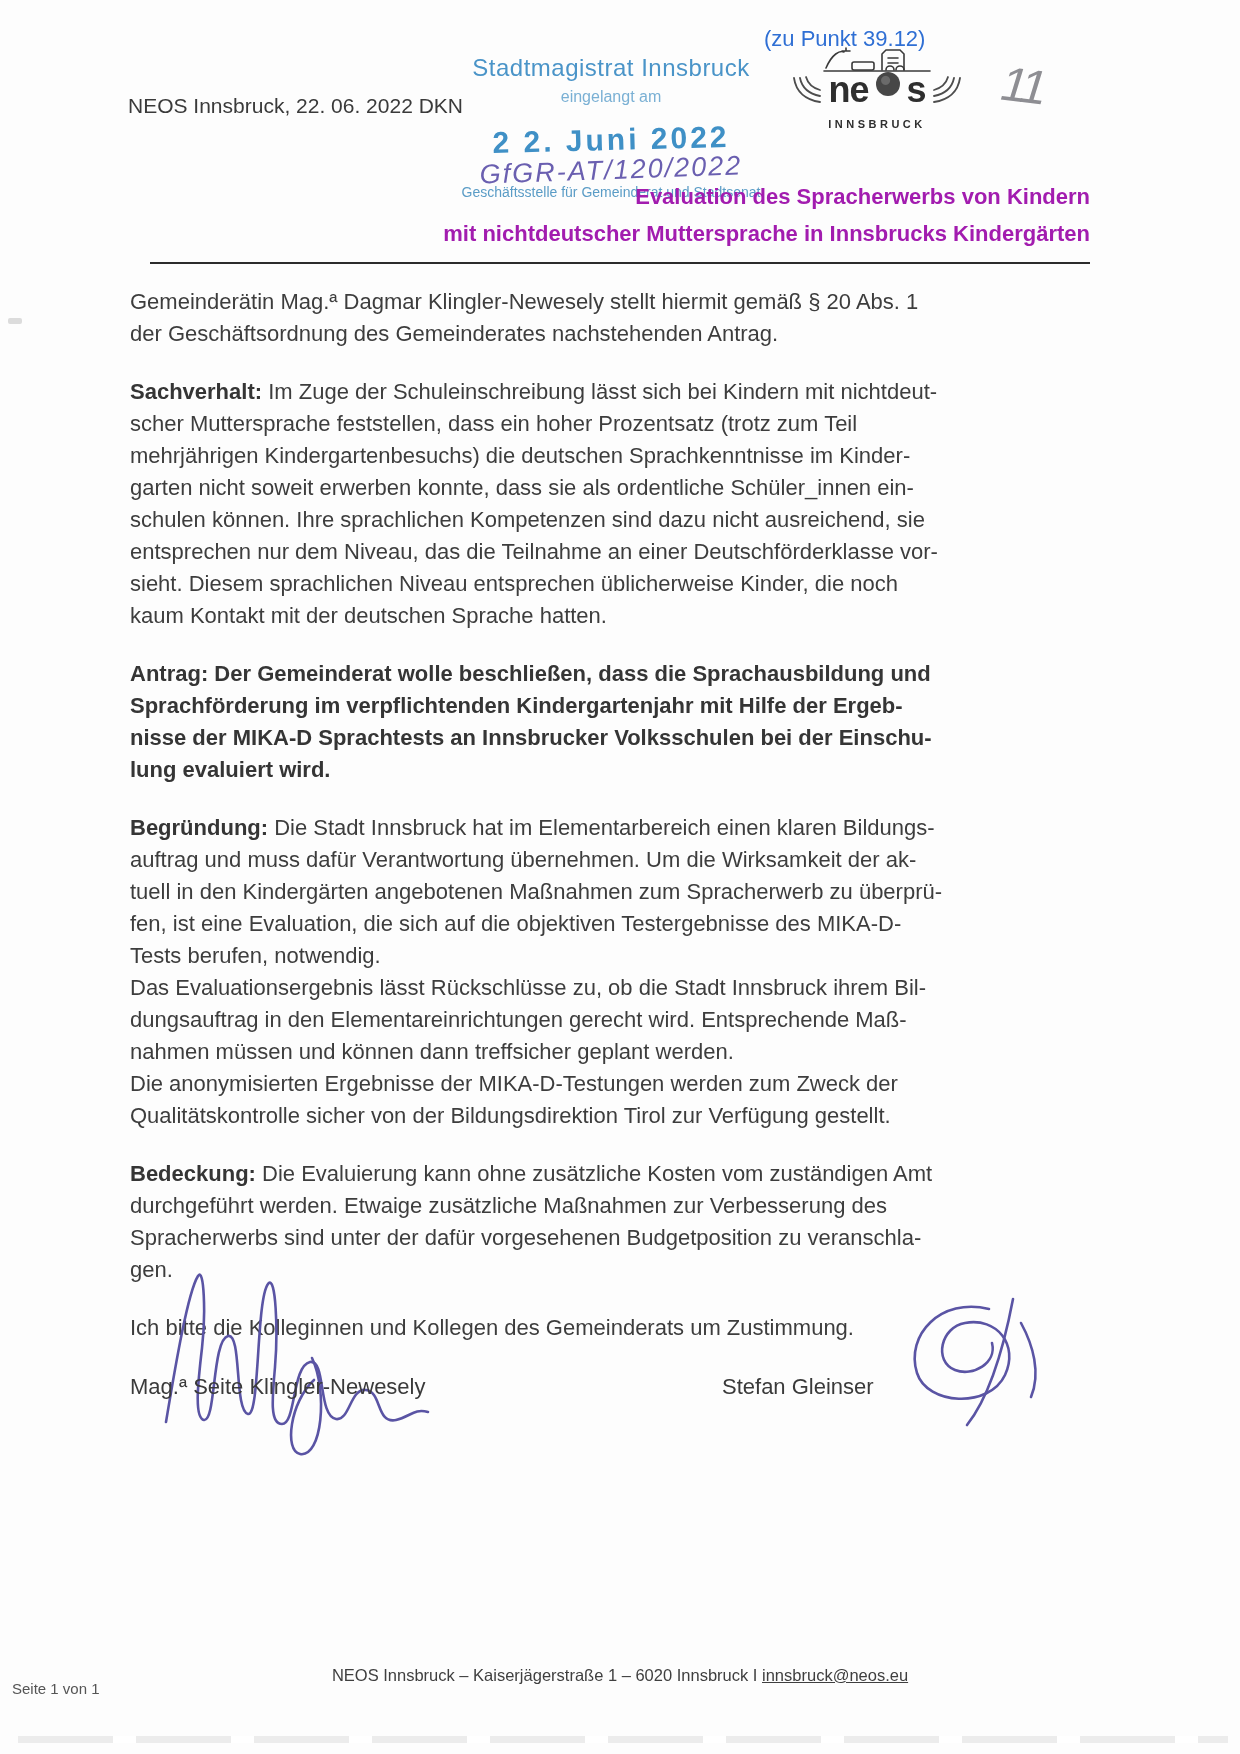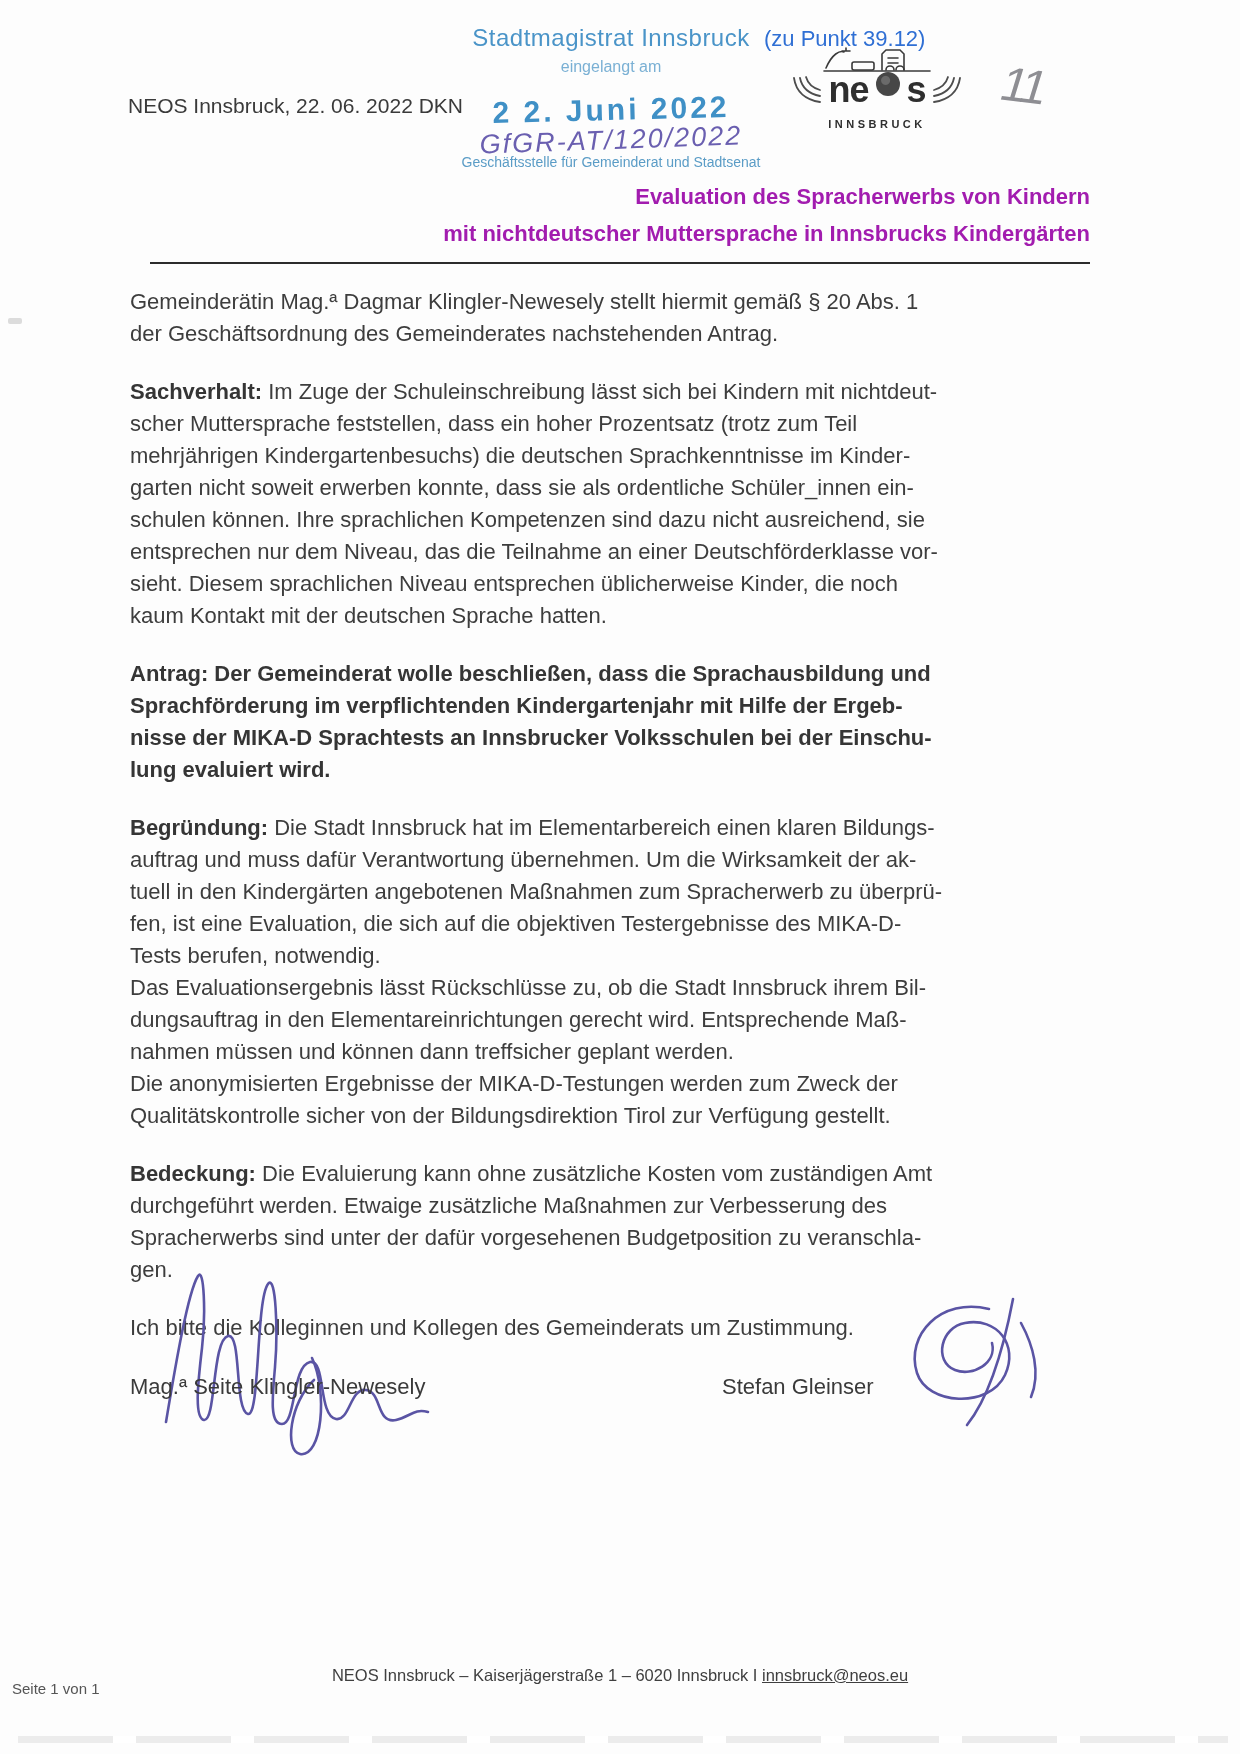--- a/index.html
+++ b/index.html
@@ -12,21 +12,21 @@
     --body-text:#3d3d3d;
   }
   html,body{margin:0;padding:0;background:#fff;}
   .page{
     position:relative;width:1240px;height:1754px;overflow:hidden;
     background:#fdfdfd;color:var(--body-text);
     font-family:"Liberation Sans",sans-serif;
   }
   
   .dateline{position:absolute;left:128px;top:94px;font-size:21px;color:#3a3a3a;white-space:nowrap;}
-  .stamp{position:absolute;left:426px;top:24px;width:370px;text-align:center;line-height:1.2;}
+  .stamp{position:absolute;left:426px;top:54px;width:370px;text-align:center;line-height:1.2;}
   .stamp-org{font-size:24px;color:var(--stamp-blue);letter-spacing:.5px;}
   .stamp-received{font-size:16px;color:#7ab0d4;margin-top:4px;}
   .stamp-date{font-size:30px;font-weight:bold;letter-spacing:3px;color:var(--stamp-date-blue);
     margin-top:16px;transform:rotate(-1.5deg);}
   .stamp-ref{font-size:27px;font-style:italic;color:var(--handwriting-purple);letter-spacing:2px;
     margin-top:-4px;transform:rotate(-2deg);white-space:nowrap;}
   .stamp-office{font-size:14px;color:#5a9cc6;margin-top:-2px;white-space:nowrap;text-align:center;}
   .punkt-note{position:absolute;left:764px;top:26px;font-size:22px;color:var(--note-blue);white-space:nowrap;}
   .handwritten-number{position:absolute;left:1002px;top:58px;font-size:48px;color:var(--pencil-gray);
     transform:rotate(7deg) skewX(-10deg);font-weight:400;letter-spacing:-4px;}

